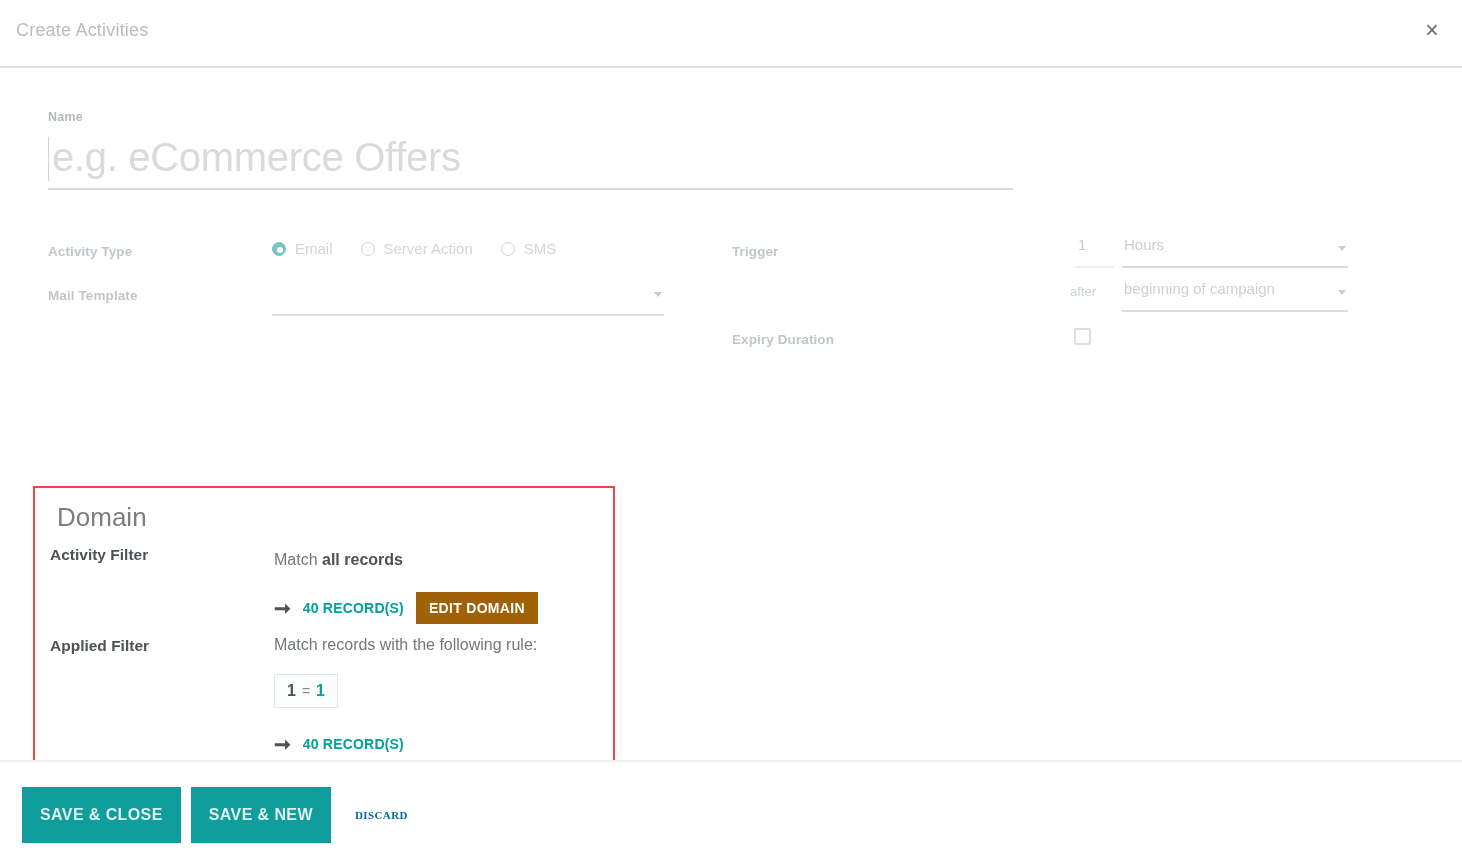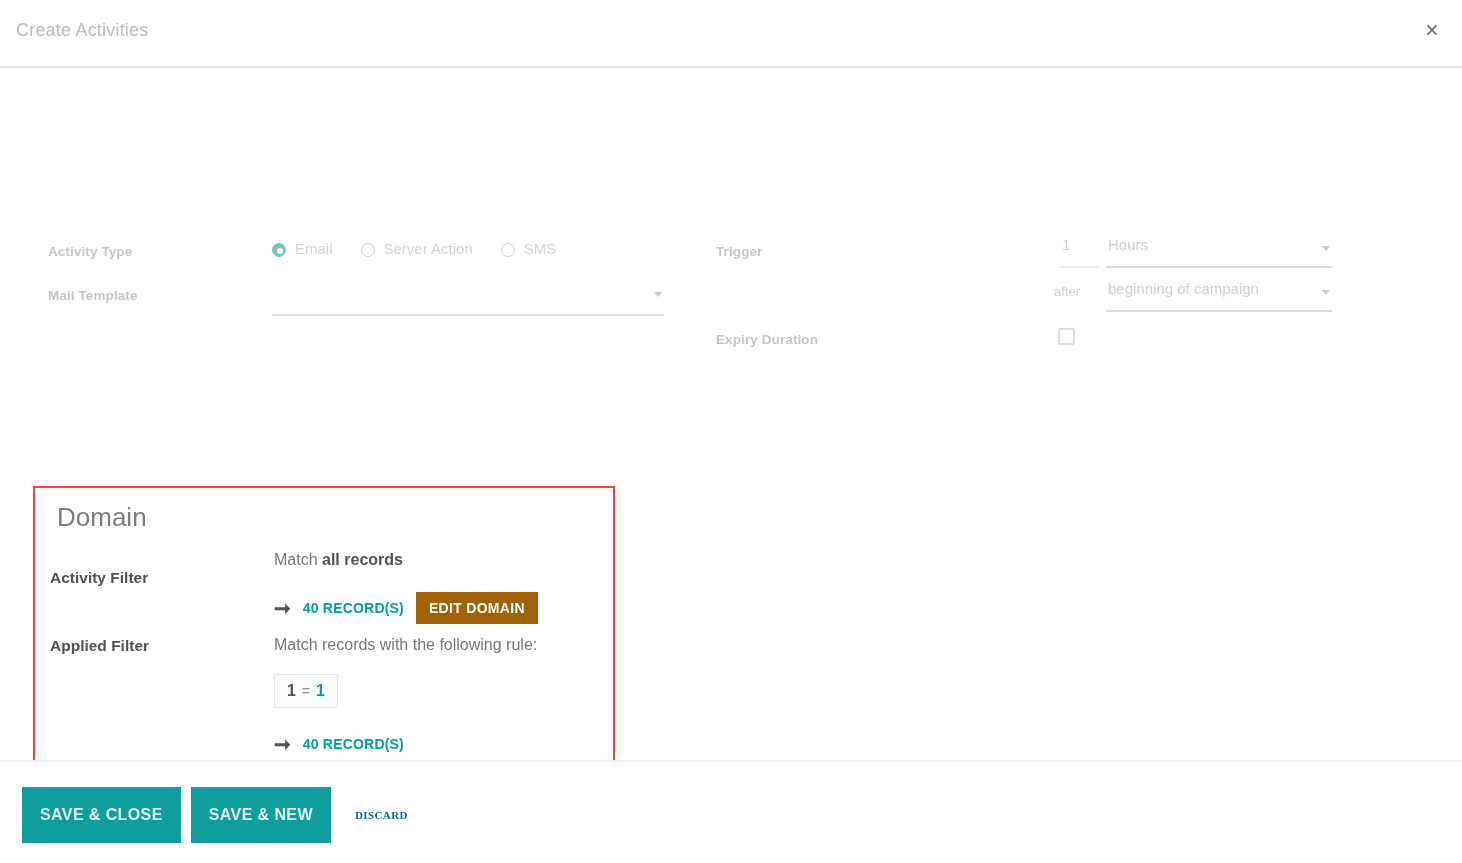--- a/index.html
+++ b/index.html
@@ -101,21 +101,21 @@
   }
 
   
   .fields {
     position: absolute;
     left: 0;
     top: 168px;
     width: 1462px;
   }
   .col-left  { position: absolute; left: 48px;  top: 0; width: 640px; }
-  .col-right { position: absolute; left: 716px; top: 0; width: 640px; }
+  .col-right { position: absolute; left: 732px; top: 0; width: 640px; }
 
   .frow {
     position: relative;
     height: 44px;
   }
   .flabel {
     position: absolute;
     left: 0;
     top: 8px;
     font-size: 13.5px;
@@ -129,21 +129,21 @@
   .radio-group {
     position: absolute;
     left: 224px;
     top: 4px;
     display: flex;
     align-items: center;
     gap: 28px;
   }
   .radio-item {
     display: flex;
-    align-items: flex-end;
+    align-items: center;
     gap: 9px;
     cursor: pointer;
   }
   .radio-dot {
     width: 14px;
     height: 14px;
     border-radius: 50%;
     border: 1px solid #cfd2d5;
     box-sizing: border-box;
     background: #fff;
@@ -387,20 +387,27 @@
 </head>
 <body>
 
 <div class="modal-header">
   <div class="modal-title">Create Activities</div>
   <button class="close-btn">×</button>
 </div>
 
 <div class="modal-body">
 
+  <div class="name-block">
+    <div class="name-label">Name</div>
+    <div class="name-input-wrap">
+      <div class="name-caret"></div>
+      <div class="name-placeholder">e.g. eCommerce Offers</div>
+    </div>
+  </div>
 
   <div class="fields">
 
     <div class="col-left">
 
       <div class="frow">
         <div class="flabel">Activity Type</div>
         <div class="radio-group">
 
           <div class="radio-item">
@@ -457,21 +464,21 @@
         <div class="checkbox-box"></div>
       </div>
 
     </div>
   </div>
 
   <div class="domain-box">
 
     <div class="domain-title">Domain</div>
 
-    <div class="drow-label" style="left:15px; top:81px;">Activity Filter</div>
+    <div class="drow-label" style="left:15px; top:58px;">Activity Filter</div>
     <div class="dtext" style="left:239px; top:63px;"><span>Match </span><b>all records</b></div>
 
     <div class="records-row" style="left:239px; top:104px;">
       <span class="arrow-icon">➞</span>
       <span class="records-link">40 RECORD(S)</span>
       <button class="edit-domain-btn">EDIT DOMAIN</button>
     </div>
 
     <div class="drow-label" style="left:15px; top:149px;">Applied Filter</div>
     <div class="dtext" style="left:239px; top:148px;">Match records with the following rule:</div>

